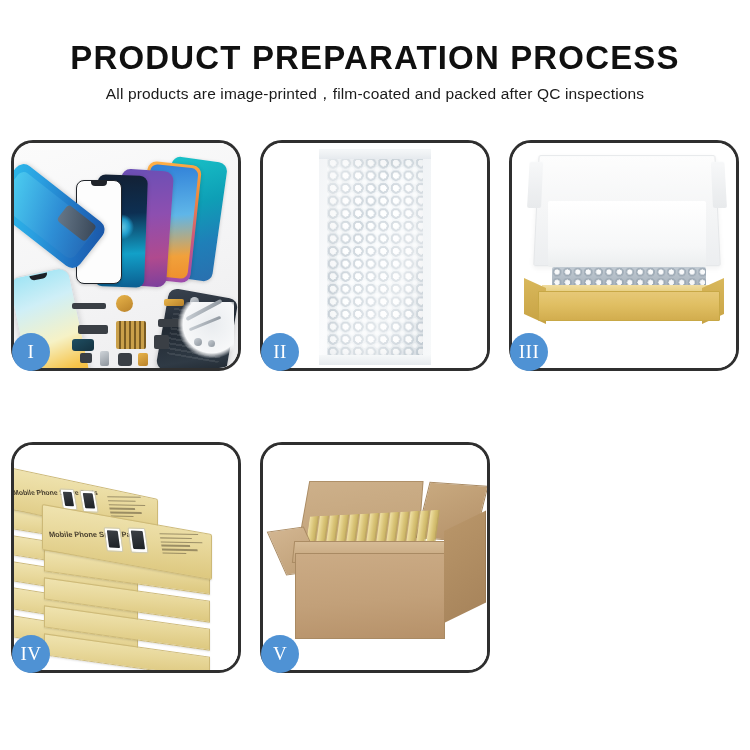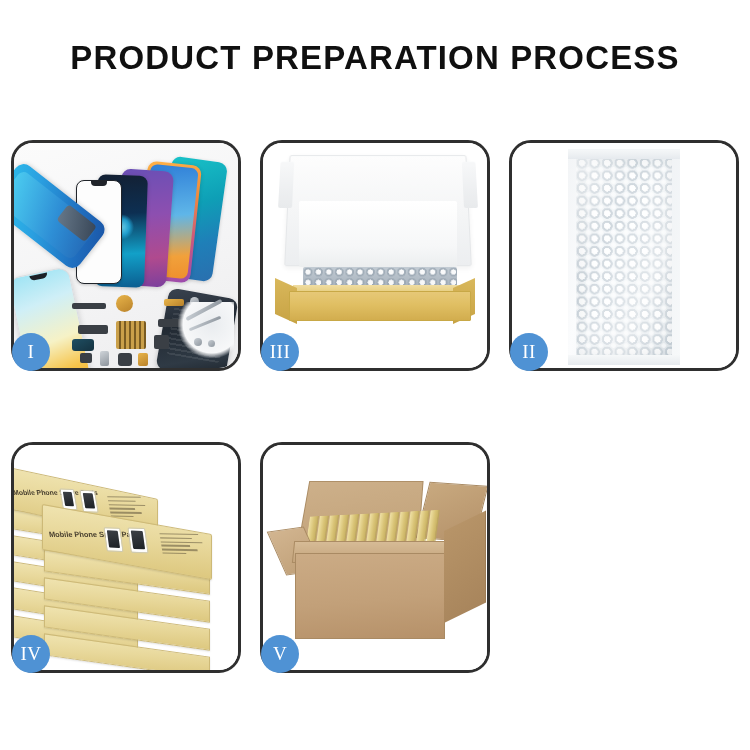--- a/index.html
+++ b/index.html
@@ -382,20 +382,21 @@
     border-radius: 3px;
   }
 </style>
 </head>
 <body>
 
 <div id="page">
 
   <div class="header">
     <div class="title">PRODUCT PREPARATION PROCESS</div>
+    <div class="subtitle">All products are image-printed，film-coated and packed after QC inspections</div>
   </div>
 
   <div class="grid">
 
     <div class="panel">
       <div class="panel-clip p1">
         <div class="ph back5"></div>
         <div class="ph back4">
             <span class="scr"></span>
           </div>
@@ -427,40 +428,40 @@
           <i style="left:6px;  top:6px;  width:40px; height:4px; transform:rotate(-28deg);"></i>
           <i style="left:10px; top:20px; width:34px; height:3px; transform:rotate(-22deg);"></i>
           <i style="left:16px; top:36px; width:8px;  height:8px; border-radius:50%;"></i>
           <i style="left:30px; top:38px; width:7px;  height:7px; border-radius:50%;"></i>
         </div>
       </div>
       <div class="badge">I</div>
     </div>
 
     <div class="panel">
+      <div class="panel-clip p2">
+        <div class="bw-bag"></div>
+        <div class="bw"></div>
+        <div class="bw-seal" style="top:6px;"></div>
+        <div class="bw-seal" style="top:212px;"></div>
+      </div>
+      <div class="badge">II</div>
+    </div>
+
+    <div class="panel">
       <div class="panel-clip p3">
         <div class="m-lid"></div>
         <div class="m-foam"></div>
         <div class="m-bubble"></div>
         <div class="m-inner-edge"></div>
         <div class="m-left"></div>
         <div class="m-right"></div>
         <div class="m-front"></div>
       </div>
       <div class="badge">III</div>
-    </div>
-
-    <div class="panel">
-      <div class="panel-clip p2">
-        <div class="bw-bag"></div>
-        <div class="bw"></div>
-        <div class="bw-seal" style="top:6px;"></div>
-        <div class="bw-seal" style="top:212px;"></div>
-      </div>
-      <div class="badge">II</div>
     </div>
 
     <div class="panel">
       <div class="panel-clip p4">
         <div class="stack">
 
           <div class="sbox" style="left:-4px; top:56px;  width:128px; height:20px; transform:skewY(9deg);"></div>
           <div class="sbox" style="left:-4px; top:82px;  width:128px; height:20px; transform:skewY(9deg);"></div>
           <div class="sbox" style="left:-4px; top:108px; width:128px; height:20px; transform:skewY(9deg);"></div>
           <div class="sbox" style="left:-4px; top:134px; width:128px; height:22px; transform:skewY(9deg);"></div>

